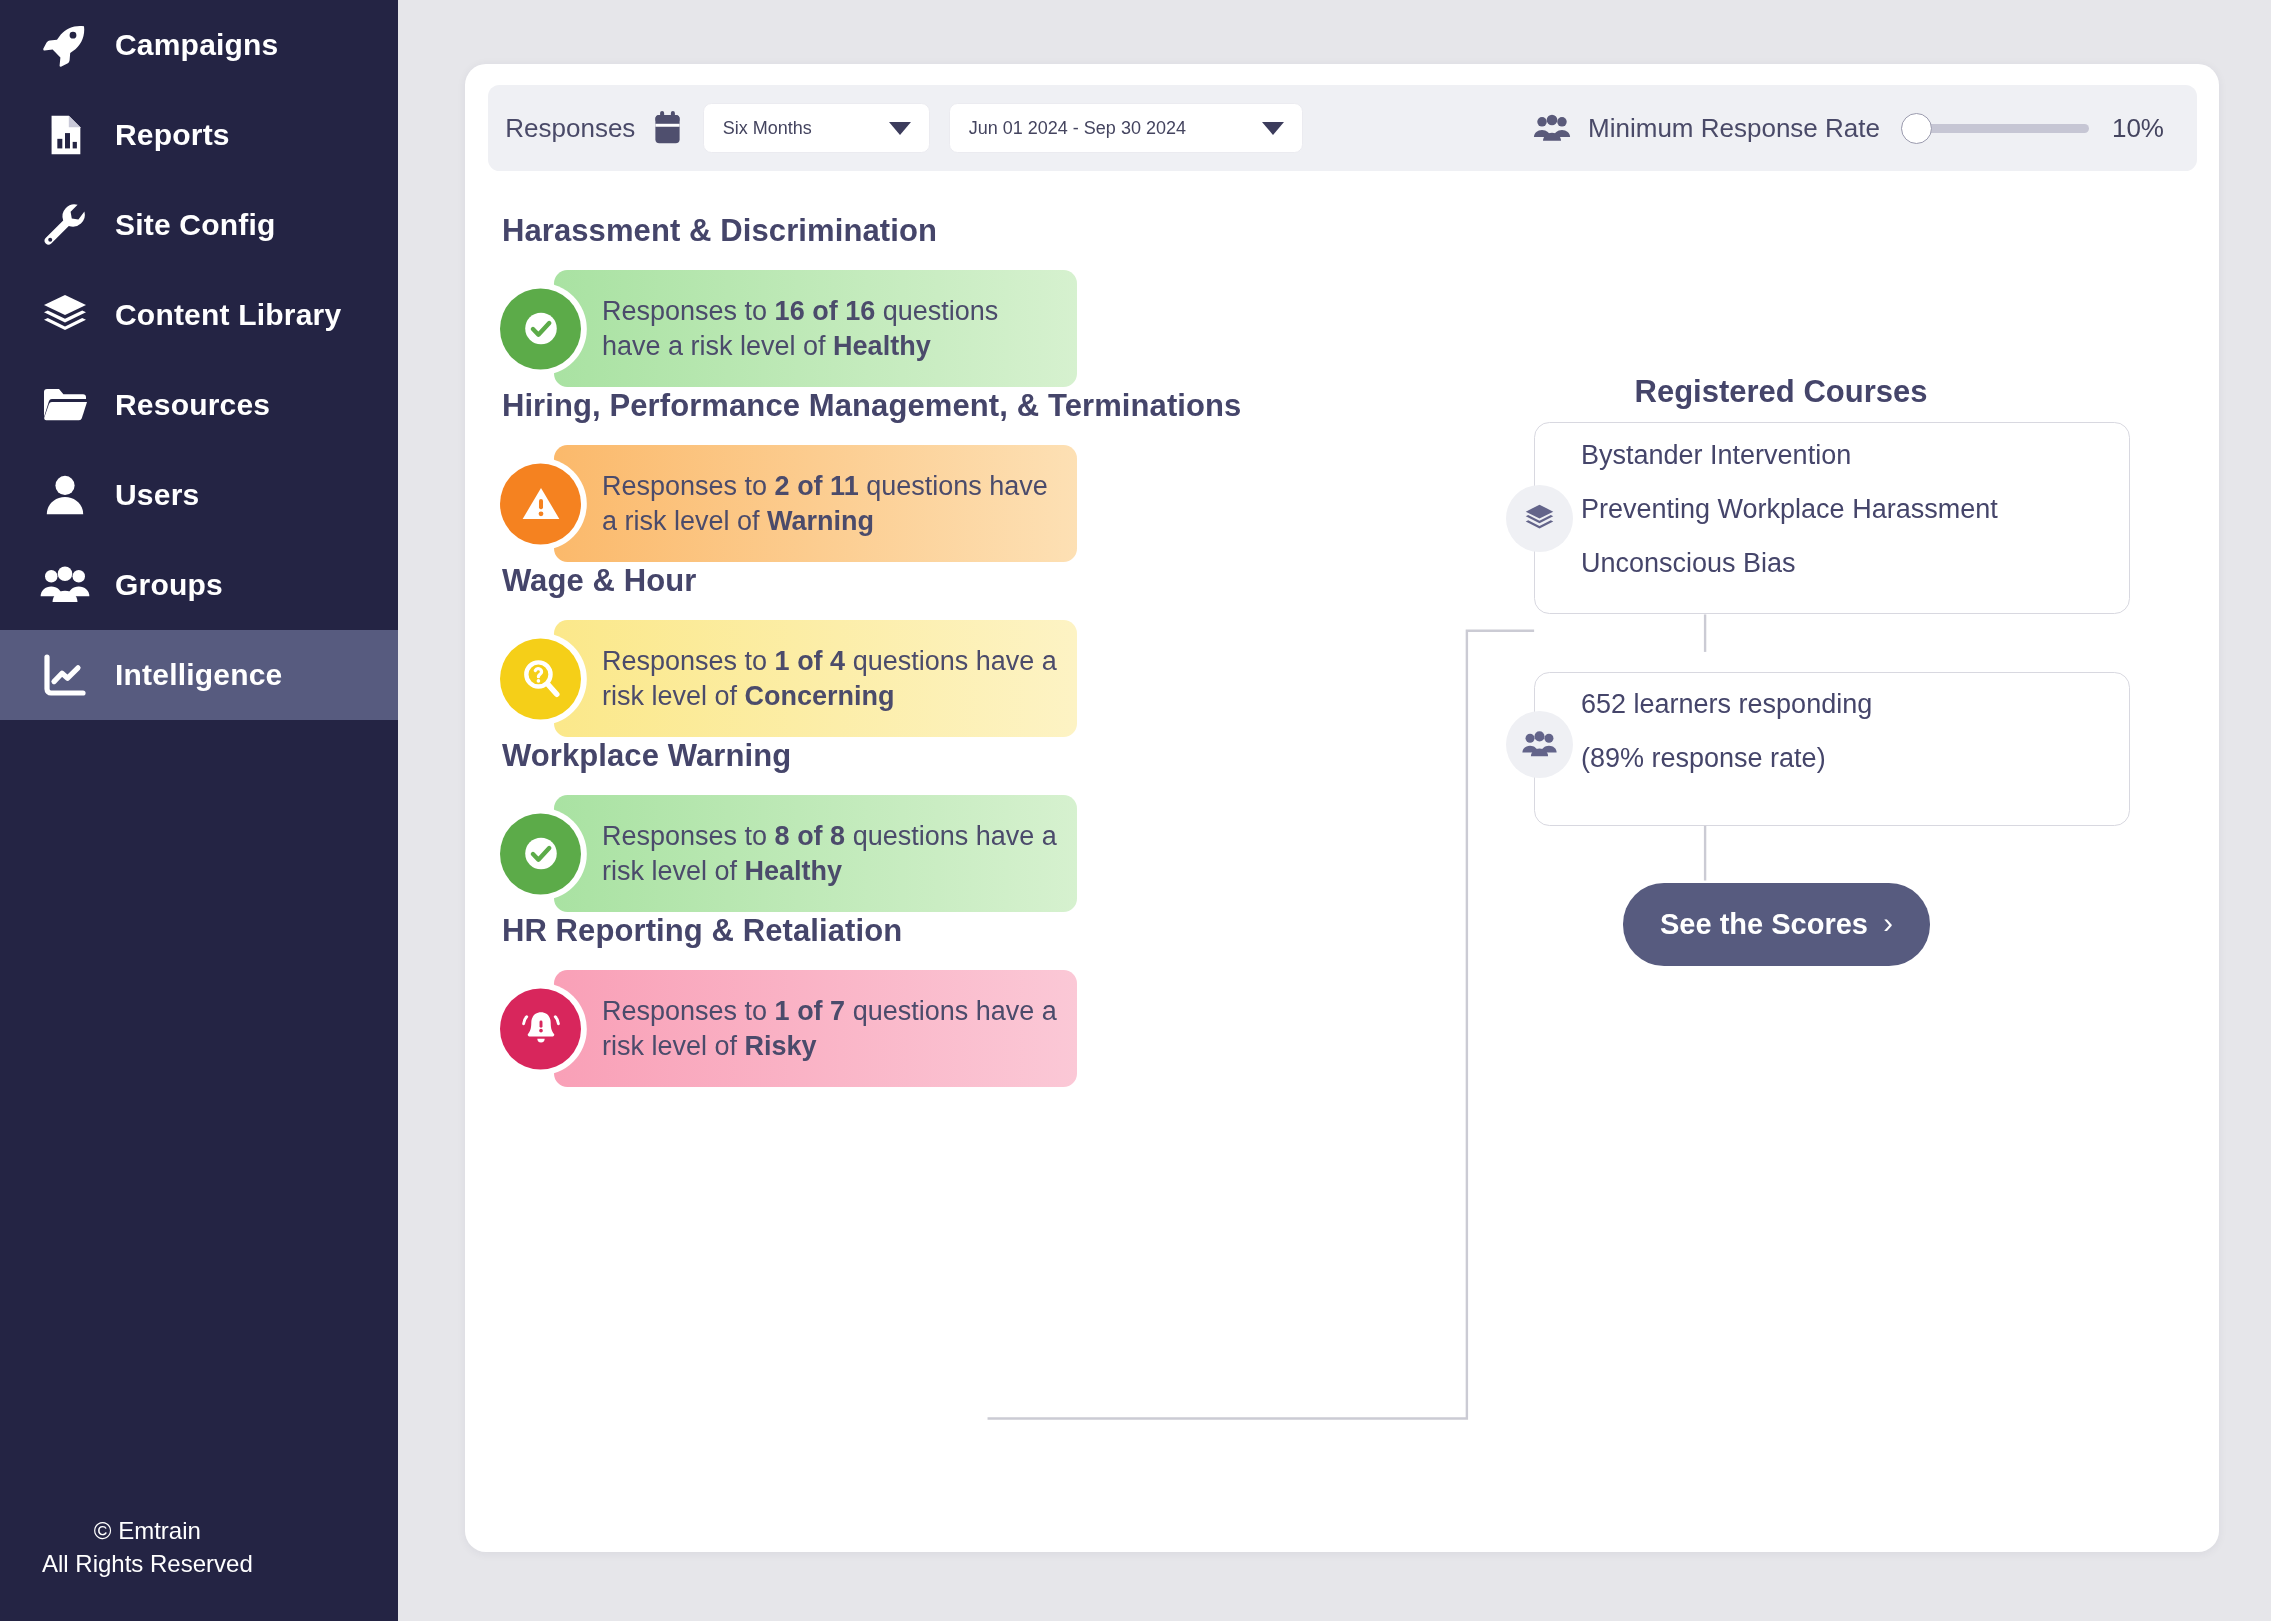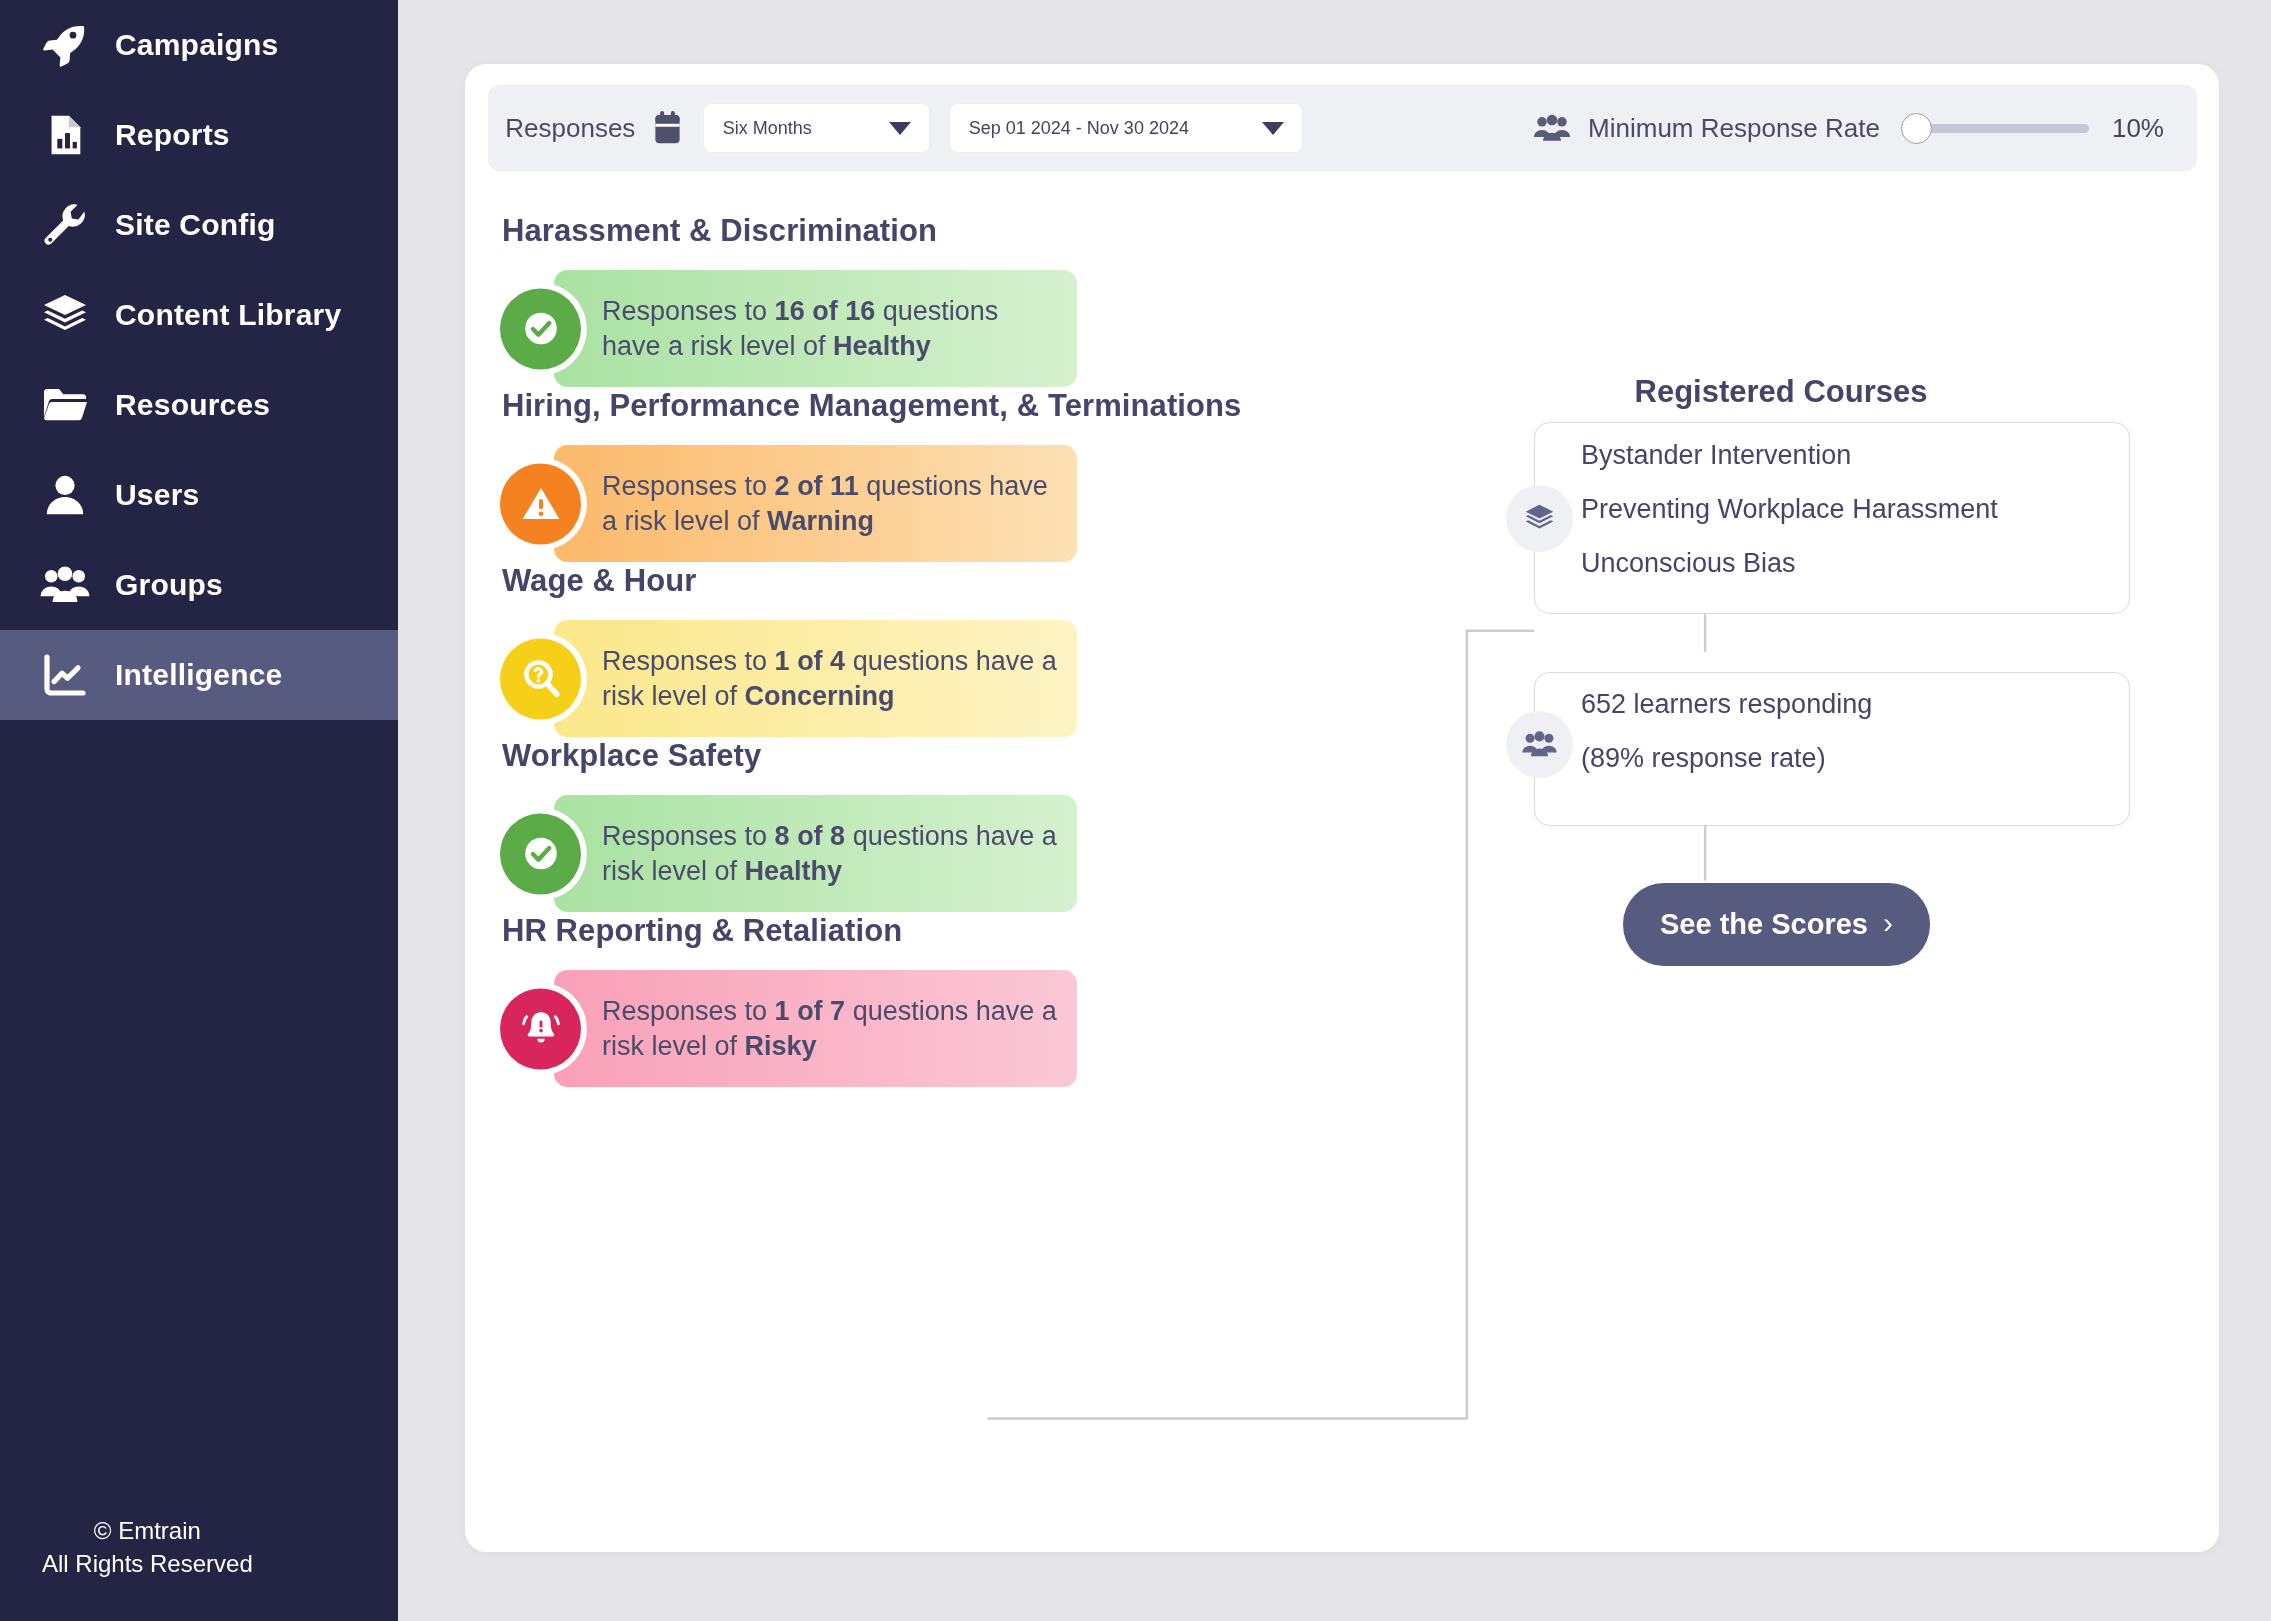--- a/index.html
+++ b/index.html
@@ -343,21 +343,21 @@
               <rect x="6.5" y="0" width="3" height="6" rx="1.5" fill="#4f4f6e"></rect>
               <rect x="14.5" y="0" width="3" height="6" rx="1.5" fill="#4f4f6e"></rect>
               <rect x="3" y="9.5" width="18" height="2.2" fill="#ffffff"></rect>
             </svg>
           </span>
           <div class="select-box" id="period-select">
             <span class="select-value">Six Months</span>
             <span class="caret"></span>
           </div>
           <div class="select-box" id="range-select">
-            <span class="select-value">Sep 01 2024 - Nov 30 2024</span>
+            <span class="select-value">Jun 01 2024 - Sep 30 2024</span>
             <span class="caret"></span>
           </div>
         </div>
         <div class="tb-right">
           <span class="people-icon">
             <svg width="38" height="29" viewBox="0 0 40 30" aria-hidden="true">
               <circle cx="9.5" cy="8" r="5" fill="#5a5a7a"></circle>
               <circle cx="30.5" cy="8" r="5" fill="#5a5a7a"></circle>
               <circle cx="20" cy="6" r="5.6" fill="#5a5a7a"></circle>
               <path d="M1 24c0-4.4 3.8-7.5 8.5-7.5S18 19.6 18 24z" fill="#5a5a7a"></path>
@@ -421,21 +421,21 @@
                   <circle cx="10.6" cy="9.8" r="6.6" fill="none" stroke="#ffffff" stroke-width="2.4"></circle>
                   <path d="M15.6 15l5 5.6" stroke="#ffffff" stroke-width="3" stroke-linecap="round"></path>
                   <path d="M8.9 7.6a1.8 1.8 0 0 1 3.4.8c0 1.2-1.7 1.4-1.7 2.6" stroke="#ffffff" stroke-width="1.8" fill="none" stroke-linecap="round"></path>
                   <circle cx="10.6" cy="13.3" r="1" fill="#ffffff"></circle>
                 </svg>
               </div>
               <div class="risk-text"><span>Responses to </span><b>1 of 4</b><span> questions have a risk level of </span><b>Concerning</b></div>
             </div>
           </div>
           <div class="risk-section">
-            <div class="risk-title">Workplace Safety</div>
+            <div class="risk-title">Workplace Warning</div>
             <div class="risk-card card-healthy">
               <div class="risk-badge badge-healthy">
                 <svg width="44" height="44" viewBox="0 0 24 24">
                   <circle cx="12" cy="12" r="8.6" fill="#ffffff"></circle>
                   <path d="M7.6 12.3l3 3.1 5.9-6.4" stroke="#5cab49" stroke-width="2.4" fill="none" stroke-linecap="round" stroke-linejoin="round"></path>
                 </svg>
               </div>
               <div class="risk-text"><span>Responses to </span><b>8 of 8</b><span> questions have a risk level of </span><b>Healthy</b></div>
             </div>
           </div>

